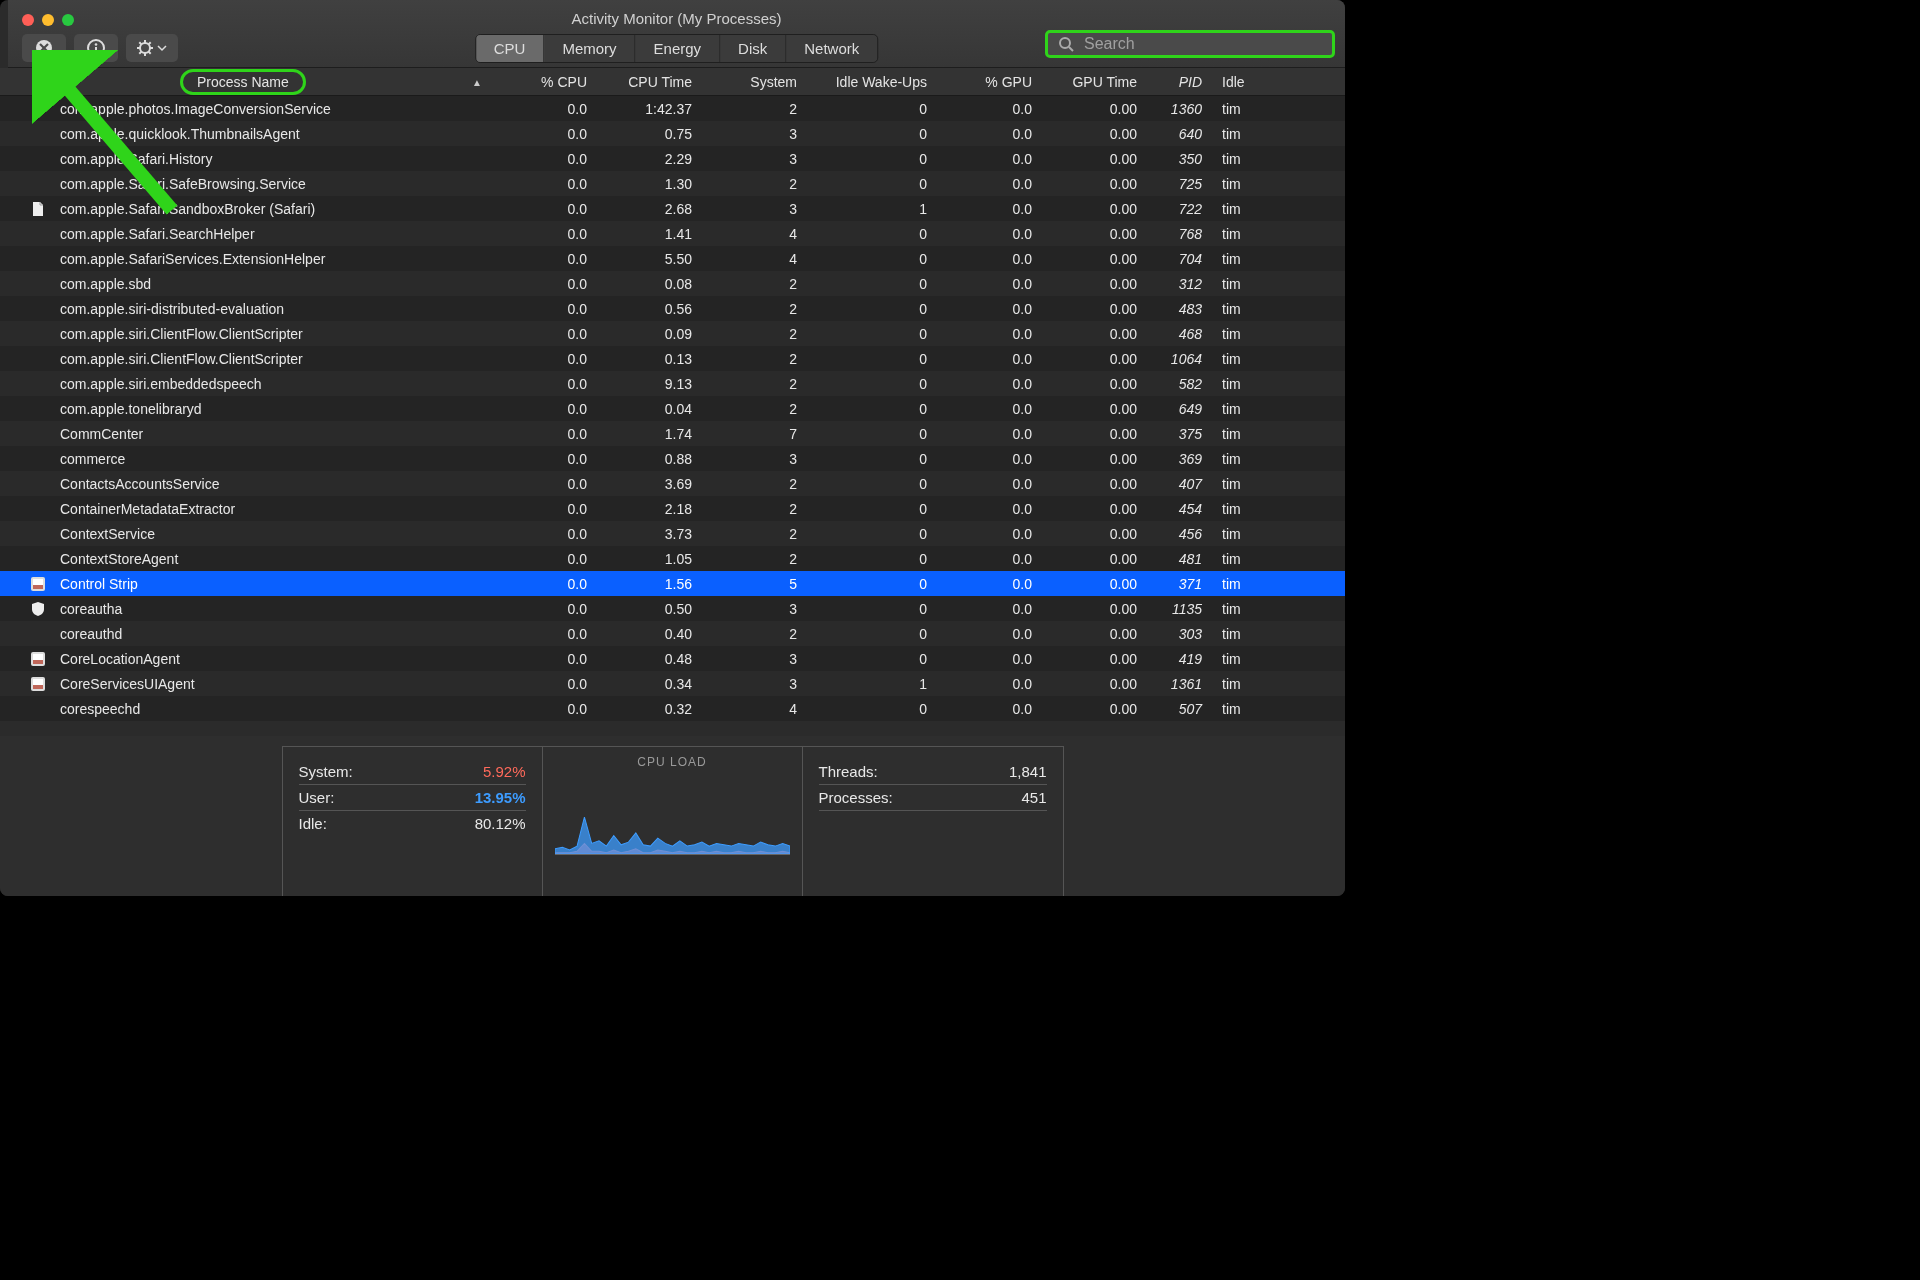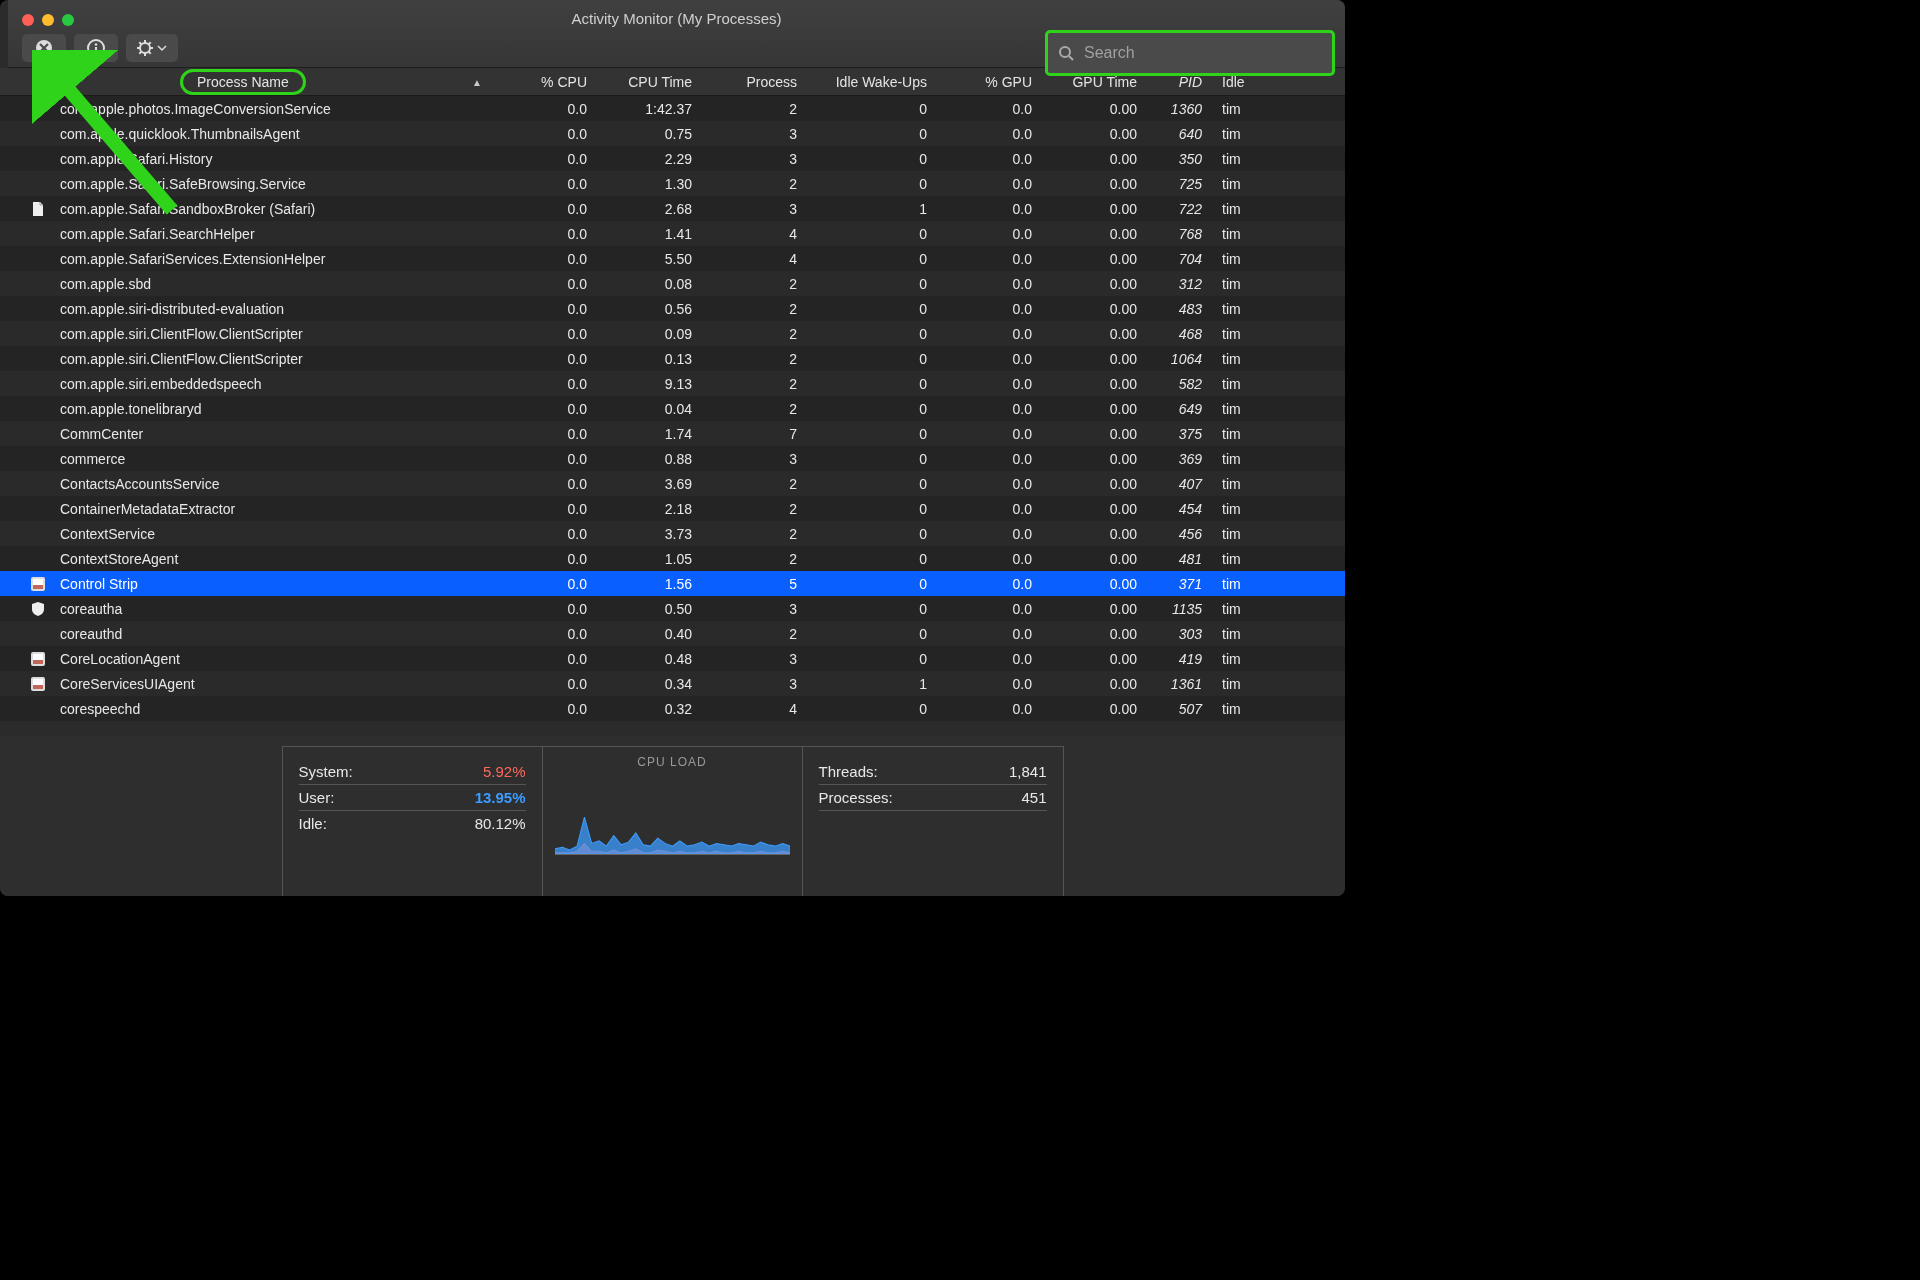--- a/index.html
+++ b/index.html
@@ -31,21 +31,21 @@
   .tl-min{background:var(--min);}
   .tl-max{background:var(--max);}
   .title{position:absolute;left:0;right:0;top:10px;text-align:center;font-size:15px;color:#d0d0d0;}
   .toolbar{position:absolute;left:14px;top:34px;display:flex;gap:8px;}
   .tbtn{width:44px;height:28px;background:var(--btn-bg);border-radius:5px;display:flex;align-items:center;justify-content:center;color:#ddd;}
   .tbtn.wide{width:52px;}
   .tabs{position:absolute;left:50%;top:34px;transform:translateX(-50%);display:flex;background:#3b3b3b;border-radius:5px;overflow:hidden;border:1px solid #1f1f1f;}
   .tab{padding:5px 18px;color:#ddd;font-size:15px;border-right:1px solid #2a2a2a;}
   .tab:last-child{border-right:none;}
   .tab.active{background:var(--tab-active);}
-  .search{position:absolute;right:10px;top:30px;width:290px;height:46px;background:#4a4a4a;border-radius:5px;display:flex;align-items:center;padding:8px 10px;gap:8px;border:3px solid var(--accent-green);}
+  .search{position:absolute;right:10px;top:30px;width:290px;height:28px;background:#4a4a4a;border-radius:5px;display:flex;align-items:center;padding:8px 10px;gap:8px;border:3px solid var(--accent-green);}
   .search input{flex:1;background:transparent;border:none;outline:none;color:#eee;font-size:16px;}
   .search input::placeholder{color:#a0a0a0;}
   .headers{height:28px;background:var(--bg-header);border-bottom:1px solid #1a1a1a;display:flex;align-items:center;font-size:14px;color:#e4e4e4;}
   .col{padding:0 8px;overflow:hidden;white-space:nowrap;}
   .col.name{flex:0 0 490px;padding-left:60px;position:relative;}
   .col.num{flex:0 0 105px;text-align:right;}
   .col.pid{flex:0 0 65px;text-align:right;font-style:italic;}
   .col.user{flex:0 0 70px;text-align:left;padding-left:12px;}
   .sort-arrow{position:absolute;right:8px;top:50%;transform:translateY(-50%);font-size:10px;color:#ccc;}
   .hdr-name-chip{display:inline-block;border:3px solid var(--accent-green);border-radius:14px;padding:2px 14px;margin-left:120px;}
@@ -110,37 +110,44 @@
               <line x1="11.6" y1="11.6" x2="13.7" y2="13.7"></line>
               <line x1="2.3" y1="13.7" x2="4.4" y2="11.6"></line>
               <line x1="11.6" y1="4.4" x2="13.7" y2="2.3"></line>
             </g>
           </svg>
         <svg width="10" height="10" viewBox="0 0 10 10" style="margin-left:4px">
             <path d="M1 3 L5 7 L9 3" fill="none" stroke="#ddd" stroke-width="1.5"></path>
           </svg>
       </div>
     </div>
+    <div class="tabs" id="tabs">
+        <div class="tab active">CPU</div>
+        <div class="tab">Memory</div>
+        <div class="tab">Energy</div>
+        <div class="tab">Disk</div>
+        <div class="tab">Network</div>
+      </div>
     <div class="search">
       <svg width="16" height="16" viewBox="0 0 16 16">
           <circle cx="7" cy="7" r="5" fill="none" stroke="#aaa" stroke-width="2"></circle>
           <line x1="11" y1="11" x2="15" y2="15" stroke="#aaa" stroke-width="2"></line>
         </svg>
       <input placeholder="Search" style="">
     </div>
   </div>
 
   <div class="headers">
     <div class="col name">
       <span class="hdr-name-chip">Process Name</span>
       <span class="sort-arrow">▲</span>
     </div>
     <div class="col num">% CPU</div>
     <div class="col num">CPU Time</div>
-    <div class="col num">Process</div>
+    <div class="col num">System</div>
     <div class="col num" style="flex-basis:130px">Idle Wake-Ups</div>
     <div class="col num">% GPU</div>
     <div class="col num">GPU Time</div>
     <div class="col pid">PID</div>
     <div class="col user">Idle</div>
   </div>
 
   <div class="rows" id="rows">
       <div class="row">
         <div class="col name" style="position:relative">

